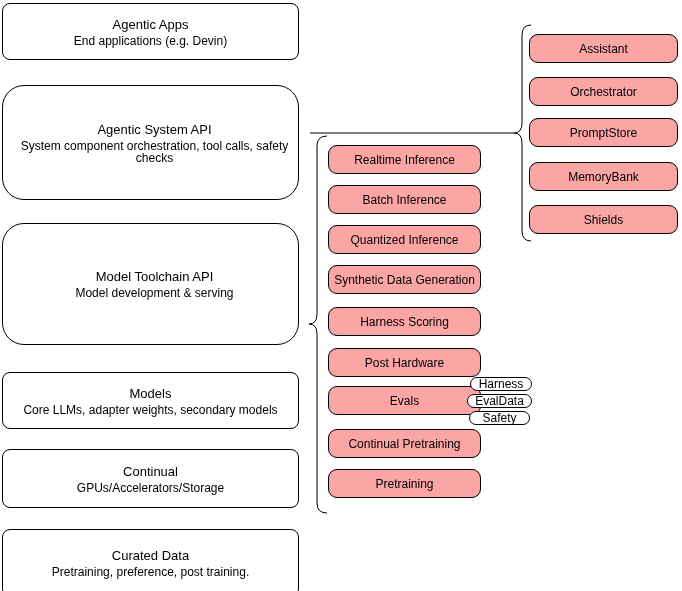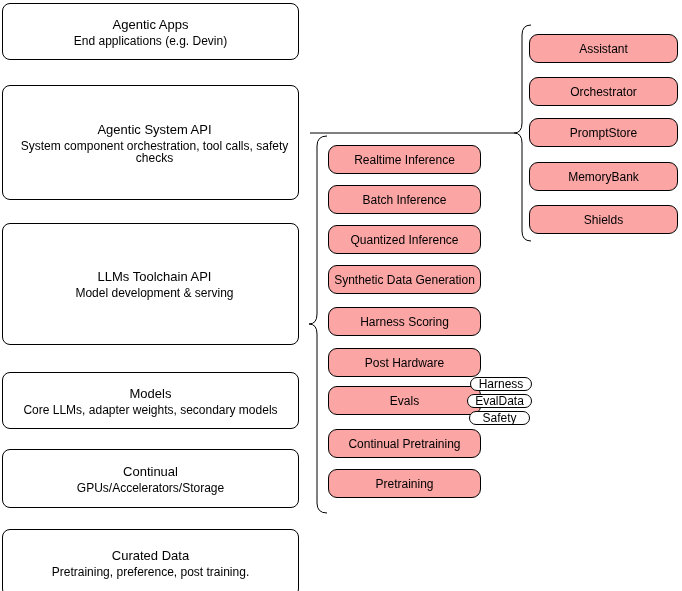--- a/index.html
+++ b/index.html
@@ -32,21 +32,21 @@
     border-radius: 8px;
     background: #ffffff;
     display: flex;
     flex-direction: column;
     align-items: center;
     justify-content: center;
     gap: 3px;
     text-align: center;
     z-index: 2;
   }
-  .layer.r-large { border-radius: 8px; padding-left: 8px; }
+  .layer.r-large { border-radius: 22px; padding-left: 8px; }
   .layer-title { font-size: 13px; line-height: 15px; }
   .layer-subtitle { font-size: 12px; line-height: 12px; }
   
   .node {
     position: absolute;
     box-sizing: border-box;
     height: 29px;
     border: 1px solid #000000;
     border-radius: 9px;
     background: #fca5a5;
@@ -93,21 +93,21 @@
     <div class="layer-title">Agentic Apps</div>
     <div class="layer-subtitle">End applications (e.g. Devin)</div>
   </div>
 
   <div class="layer r-large" style="top:85px;height:115px">
     <div class="layer-title">Agentic System API</div>
     <div class="layer-subtitle">System component orchestration, tool calls, safety checks</div>
   </div>
 
   <div class="layer r-large" style="top:223px;height:122px">
-    <div class="layer-title">LLMs Toolchain API</div>
+    <div class="layer-title">Model Toolchain API</div>
     <div class="layer-subtitle">Model development &amp; serving</div>
   </div>
 
   <div class="layer" style="top:372px;height:57px">
     <div class="layer-title">Models</div>
     <div class="layer-subtitle">Core LLMs, adapter weights, secondary models</div>
   </div>
 
   <div class="layer" style="top:449px;height:59px">
     <div class="layer-title">Continual</div>

